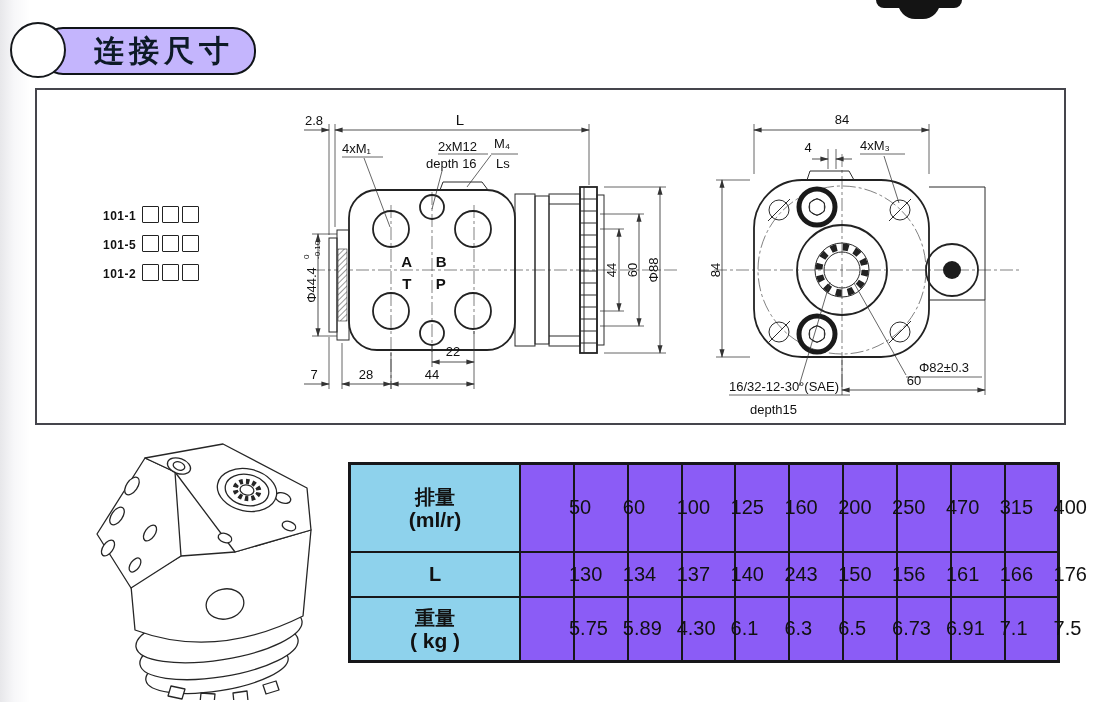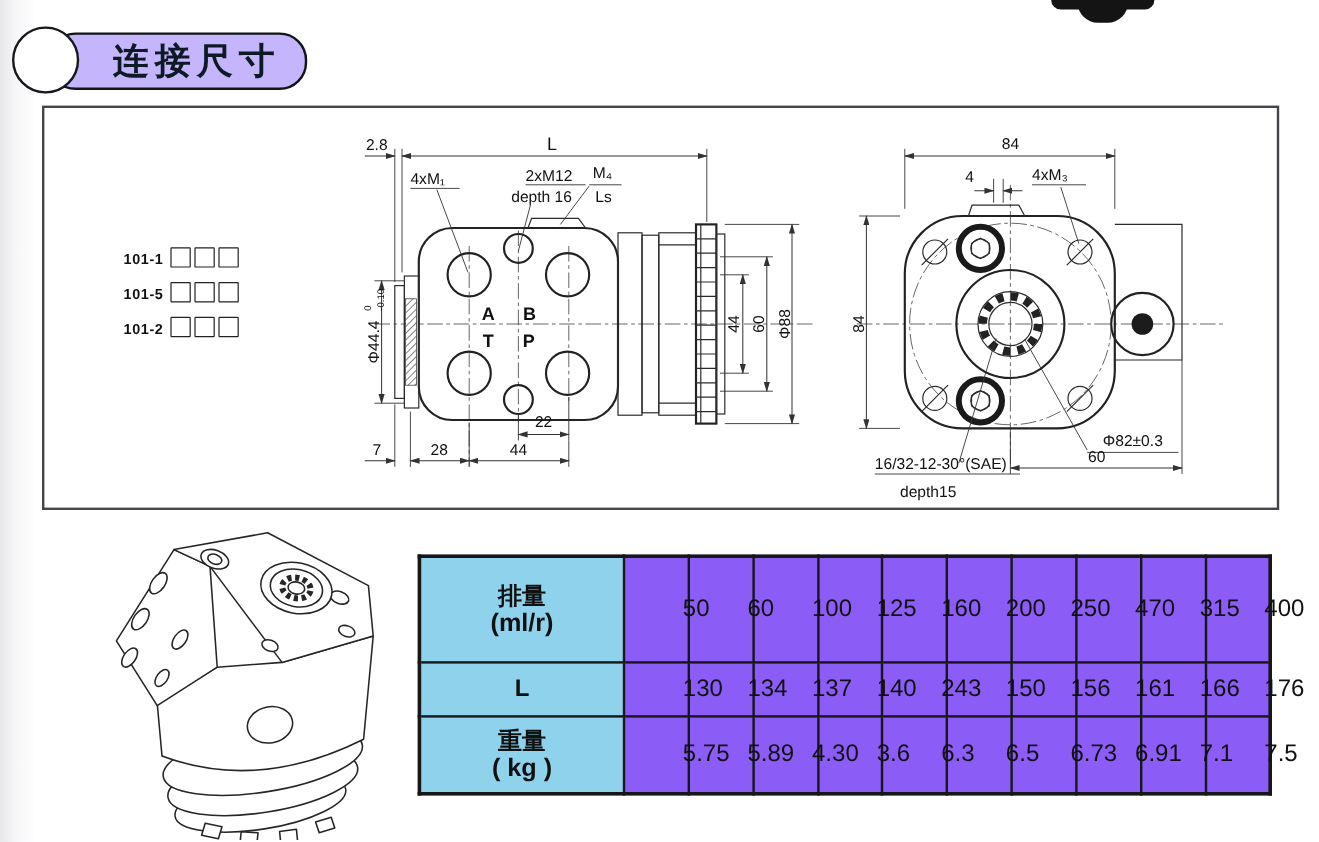--- a/index.html
+++ b/index.html
@@ -383,21 +383,21 @@
     <td class="vcell">176</td>
   </tr>
   <tr class="r3">
     <td class="hcell">
       <div class="hl1">重量</div>
       <div class="hl2">( kg )</div>
     </td>
     <td class="vcell">5.75</td>
     <td class="vcell">5.89</td>
     <td class="vcell">4.30</td>
-    <td class="vcell">3.6</td>
+    <td class="vcell">6.1</td>
     <td class="vcell">6.3</td>
     <td class="vcell">6.5</td>
     <td class="vcell">6.73</td>
     <td class="vcell">6.91</td>
     <td class="vcell">7.1</td>
     <td class="vcell">7.5</td>
   </tr>
 </tbody>
   </table>
 

